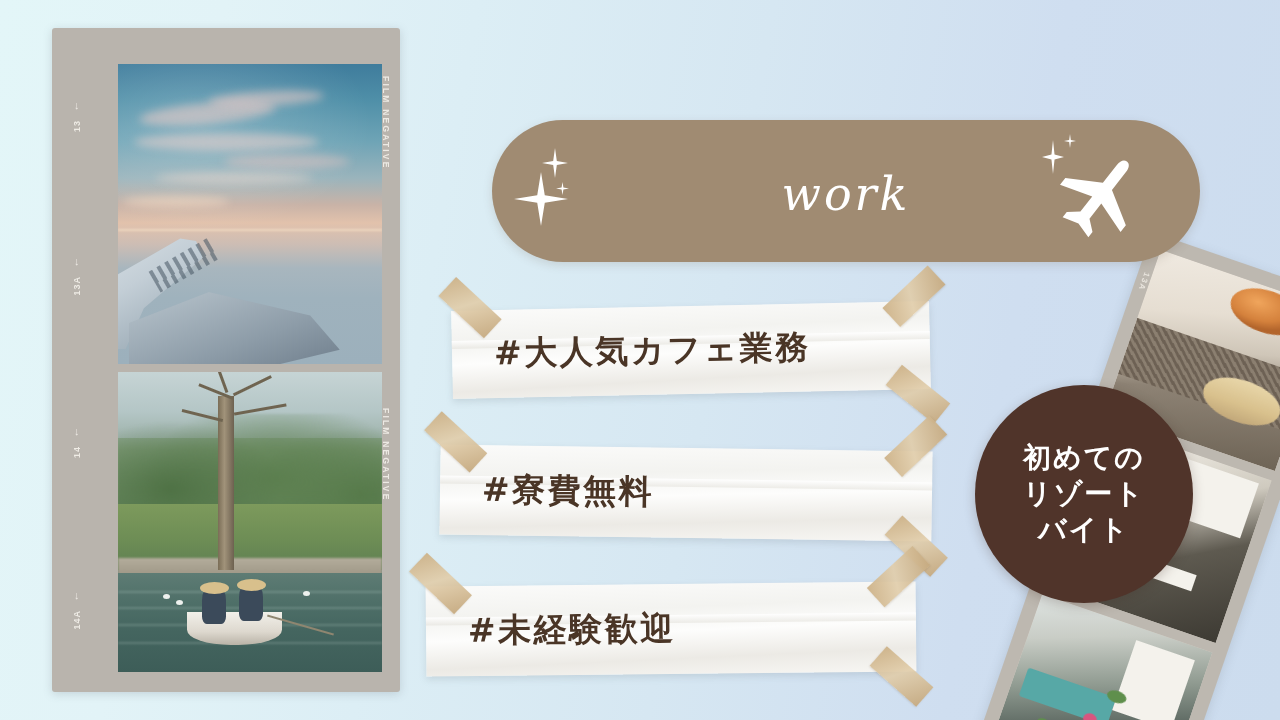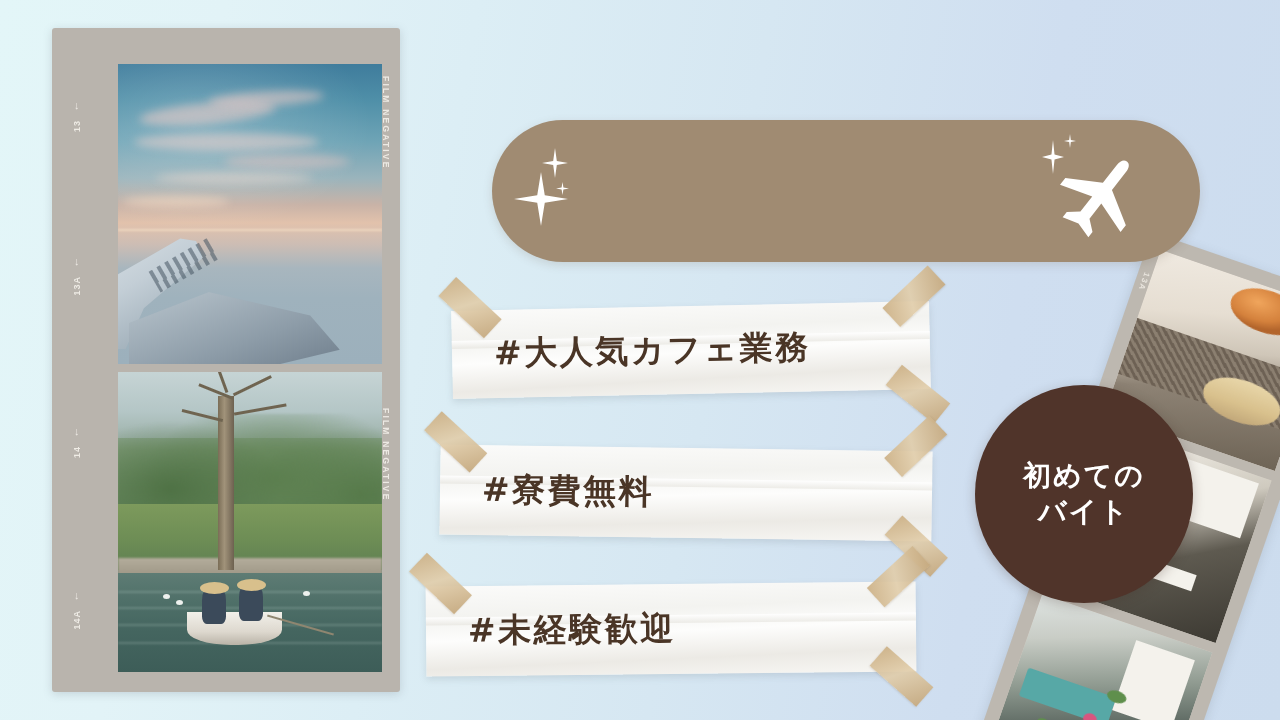--- a/index.html
+++ b/index.html
@@ -288,20 +288,21 @@
     <span class="rs-mark" style="left:4px;top:40px;">13A</span>
   </div>
 
   <div class="banner">
 
     <div class="sparkle sp" style="left:22px;top:52px;width:54px;height:54px;"></div>
     <div class="sparkle sp" style="left:50px;top:28px;width:26px;height:30px;"></div>
     <div class="sparkle sp" style="left:64px;top:62px;width:13px;height:13px;"></div>
 
     <div class="banner-row">
+      <span class="title-en">work</span>
     </div>
 
     <div class="sparkle sp" style="right:136px;top:20px;width:22px;height:34px;"></div>
     <div class="sparkle sp" style="right:124px;top:14px;width:12px;height:14px;"></div>
 
     <svg class="plane" viewBox="0 0 100 100">
       <g transform="rotate(38 50 50)" fill="#ffffff">
         <path d="M47 4 c4 0 6 4 6 9 v24 l34 20 v9 l-34 -11 v20 l11 9 v7 l-17 -5 l-17 5 v-7 l11 -9 v-20 l-34 11 v-9 l34 -20 v-24 c0 -5 2 -9 6 -9 z"></path>
       </g>
     </svg>
@@ -329,16 +330,17 @@
     <div class="tag-paper">
       <div class="tape" style="left:-16px;top:-16px;transform:rotate(44deg);"></div>
       <div class="tape" style="right:-14px;top:-18px;transform:rotate(-42deg);"></div>
       <div class="tape" style="right:-16px;bottom:-18px;transform:rotate(42deg);"></div>
       <span class="tag-text">#未経験歓迎</span>
     </div>
   </div>
 
   <div class="badge">
     <span class="badge-line">初めての</span>
+    <span class="badge-line">リゾート</span>
     <span class="badge-line">バイト</span>
   </div>
 
 </div>
 
 </body></html>

